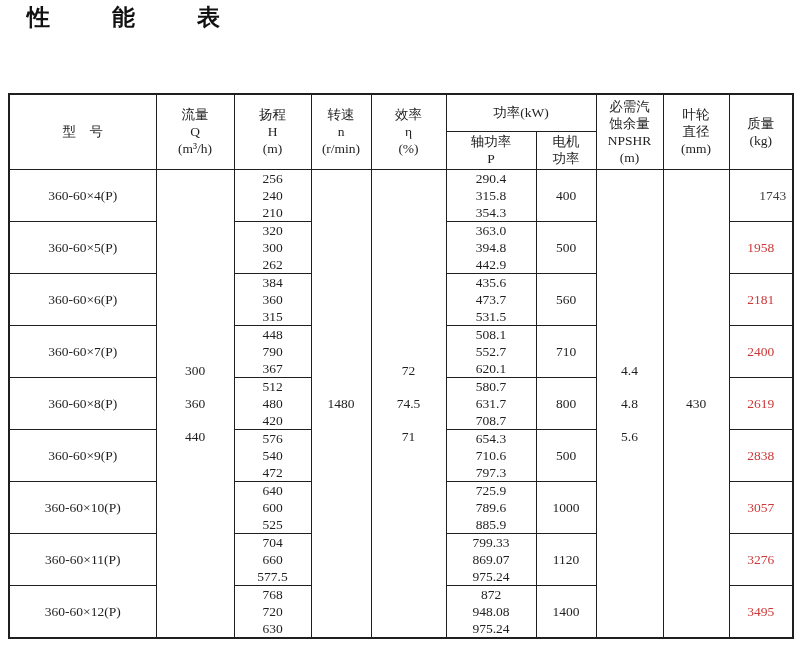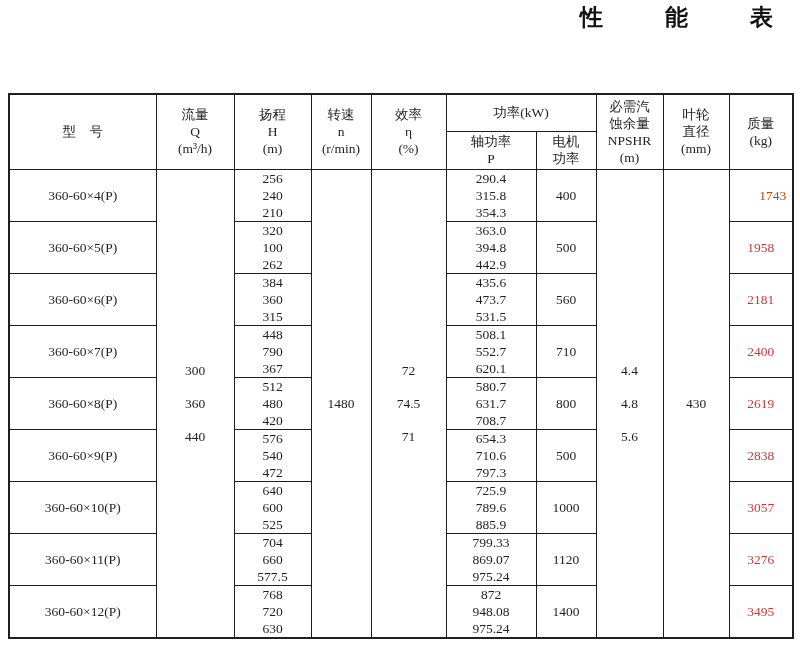--- a/index.html
+++ b/index.html
@@ -18,21 +18,21 @@
     position: relative;
     width: 800px;
     height: 654px;
   }
   .title {
     position: absolute;
     top: 2px;
     left: 0;
     width: 100%;
     margin: 0;
-    text-align: right;
+    text-align: left;
     font-family: "DejaVu Sans", "Liberation Sans", sans-serif;
     font-size: 23px;
     font-weight: bold;
     letter-spacing: 27px;
     text-indent: 27px;
     color: #111;
   }
   table.perf {
     position: absolute;
     left: 8px;
@@ -124,26 +124,26 @@
 74.5
 71</td>
           <td>290.4
 315.8
 354.3</td>
           <td>400</td>
           <td rowspan="9" class="merged">4.4
 4.8
 5.6</td>
           <td rowspan="9">430</td>
-          <td style="color: #c2410c; padding-left: 24px;">1743</td>
+          <td style="color: #404040; padding-left: 24px;">1743</td>
         </tr>
         <tr>
           <td>360-60×5(P)</td>
           <td>320
-100
+300
 262</td>
           <td>363.0
 394.8
 442.9</td>
           <td>500</td>
           <td style="color: rgb(204, 56, 56);">1958</td>
         </tr>
         <tr>
           <td>360-60×6(P)</td>
           <td>384

